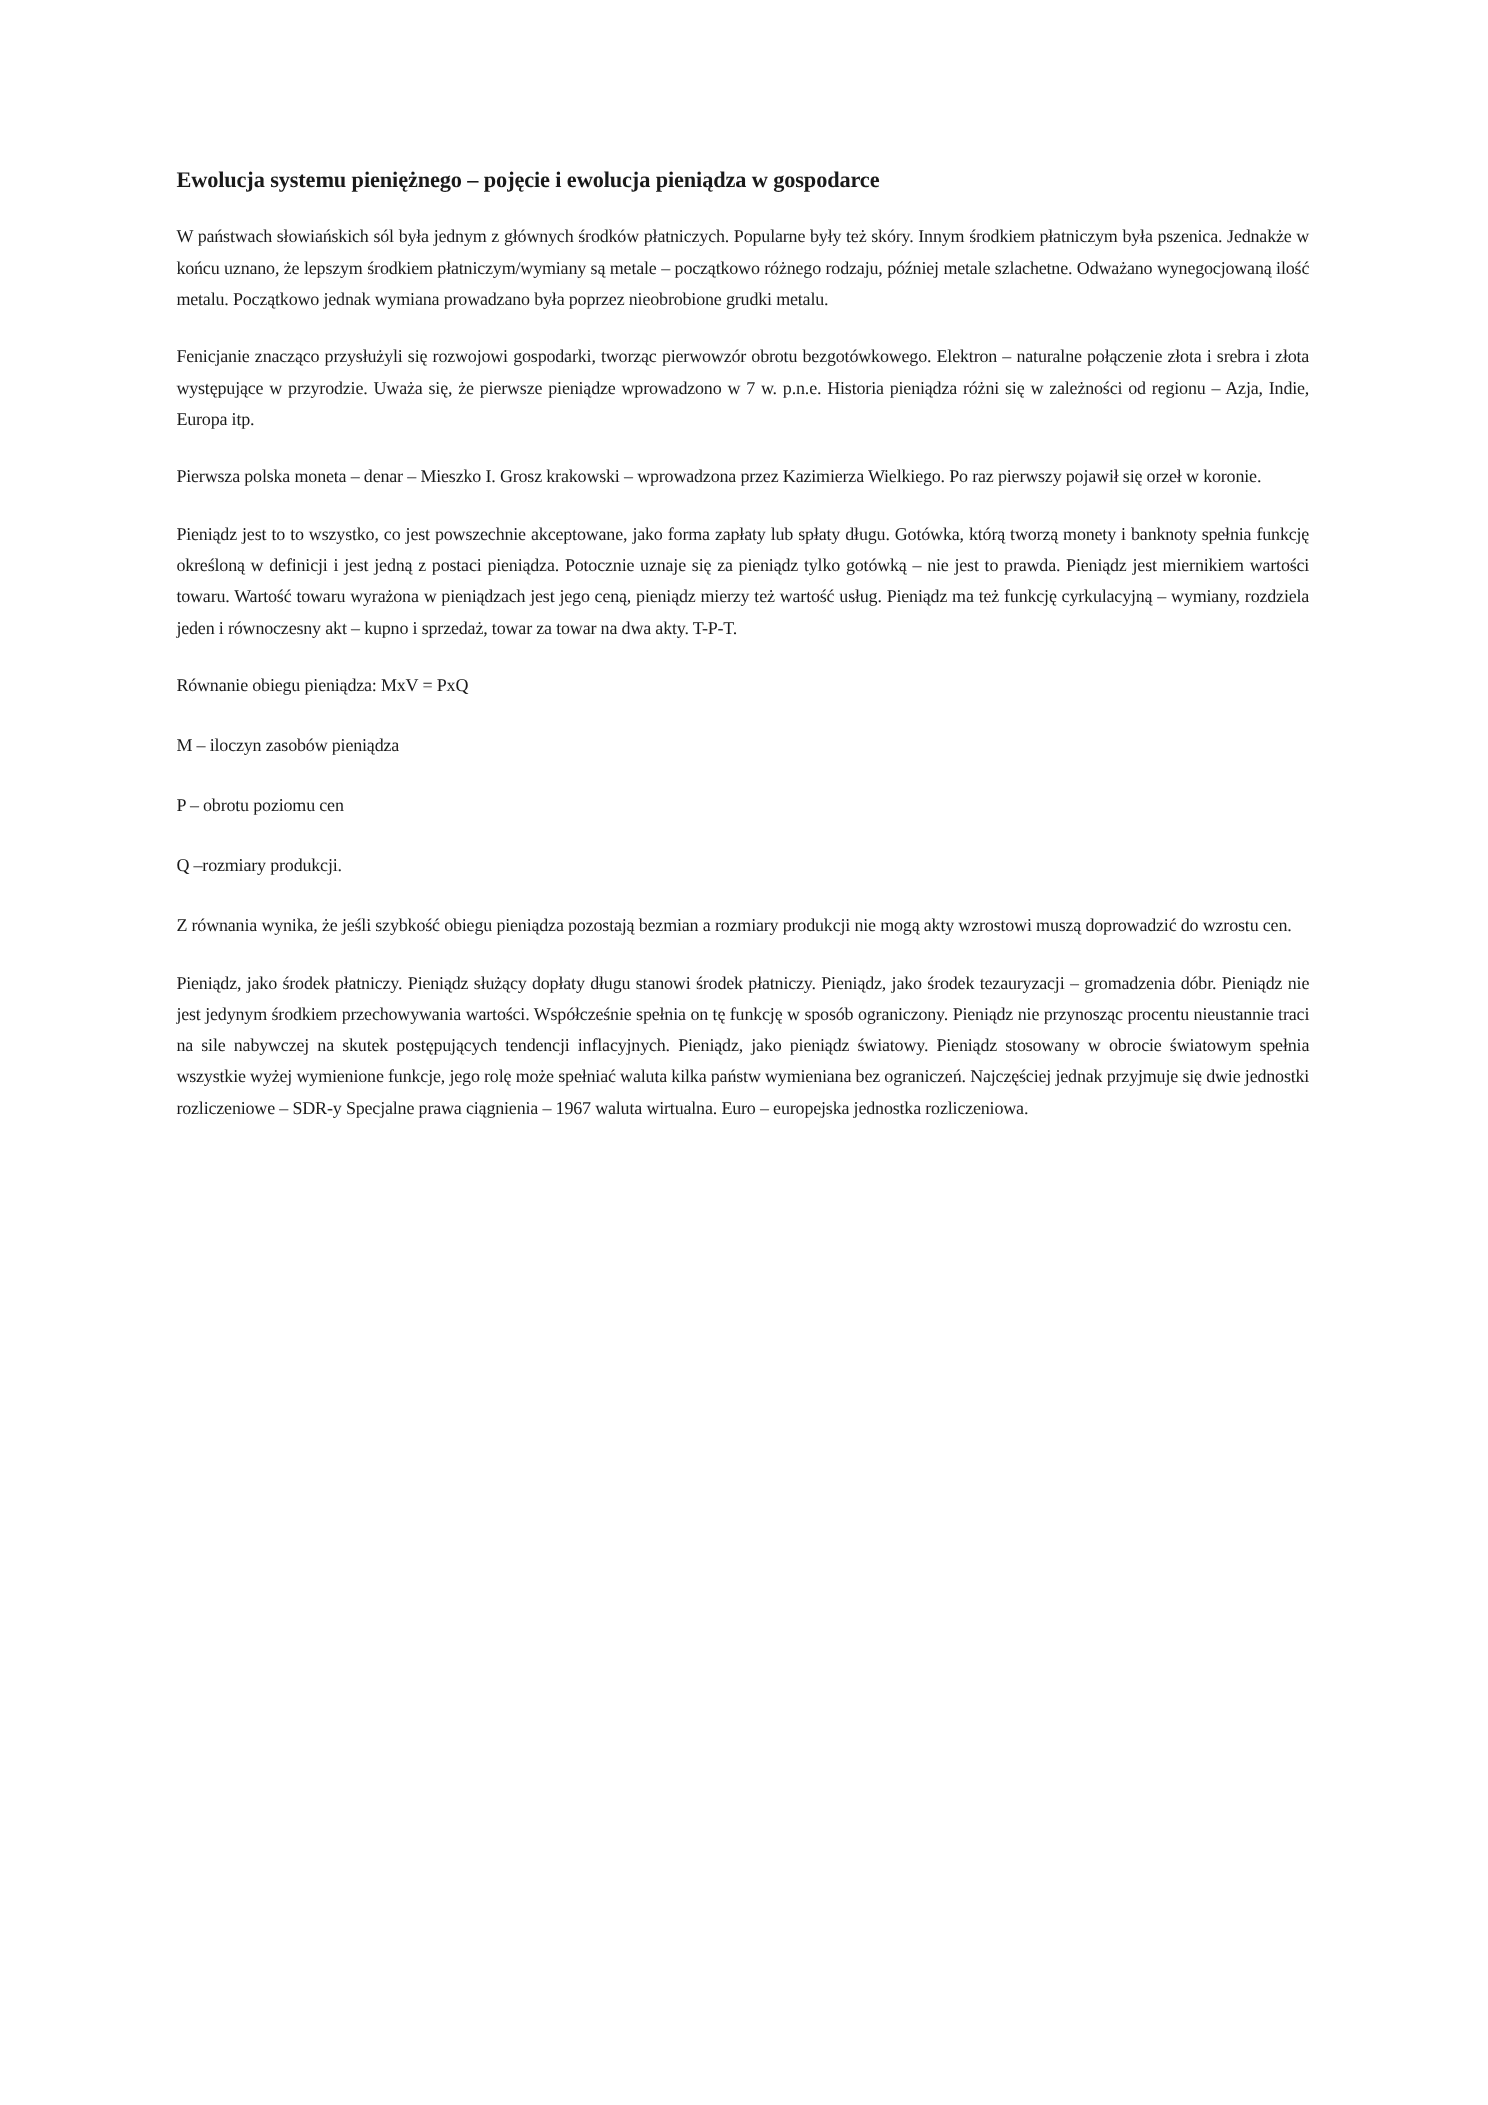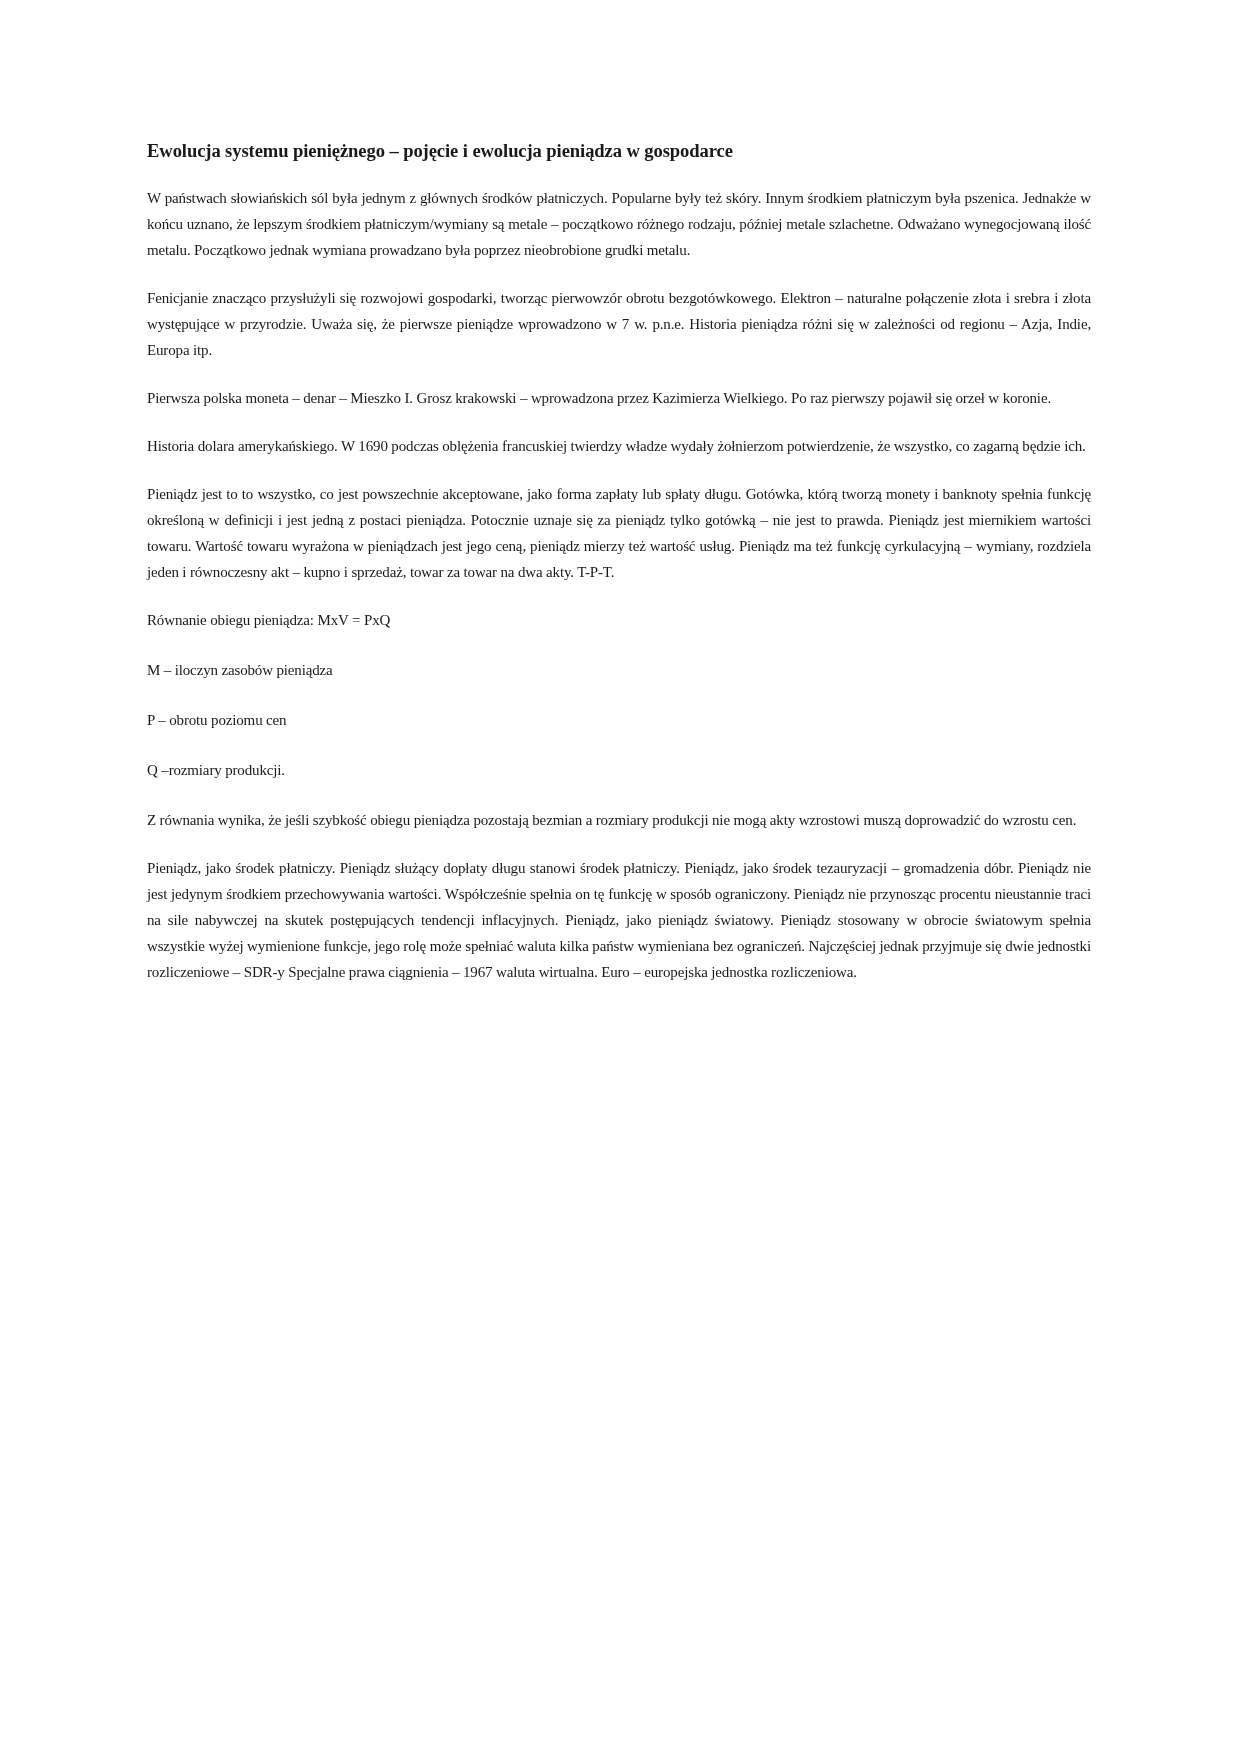--- a/index.html
+++ b/index.html
@@ -41,21 +41,20 @@
   </style>
 </head>
 <body>
 
 <div class="page">
   <p class="title">Ewolucja systemu pieniężnego – pojęcie i ewolucja pieniądza w gospodarce</p>
 
   <p class="para">W państwach słowiańskich sól była jednym z głównych środków płatniczych. Popularne były też skóry. Innym środkiem płatniczym była pszenica. Jednakże w końcu uznano, że lepszym środkiem płatniczym/wymiany są metale – początkowo różnego rodzaju, później metale szlachetne. Odważano wynegocjowaną ilość metalu. Początkowo jednak wymiana prowadzano była poprzez nieobrobione grudki metalu.</p>
   <p class="para">Fenicjanie znacząco przysłużyli się rozwojowi gospodarki, tworząc pierwowzór obrotu bezgotówkowego. Elektron – naturalne połączenie złota i srebra i złota występujące w przyrodzie. Uważa się, że pierwsze pieniądze wprowadzono w 7 w. p.n.e. Historia pieniądza różni się w zależności od regionu – Azja, Indie, Europa itp.</p>
   <p class="para">Pierwsza polska moneta – denar – Mieszko I. Grosz krakowski – wprowadzona przez Kazimierza Wielkiego. Po raz pierwszy pojawił się orzeł w koronie.</p>
-  <p class="para">Historia dolara amerykańskiego. W 1690 podczas oblężenia francuskiej twierdzy władze wydały żołnierzom potwierdzenie, że wszystko, co zagarną będzie ich.</p>
   <p class="para">Pieniądz jest to to wszystko, co jest powszechnie akceptowane, jako forma zapłaty lub spłaty długu. Gotówka, którą tworzą monety i banknoty spełnia funkcję określoną w definicji i jest jedną z postaci pieniądza. Potocznie uznaje się za pieniądz tylko gotówką – nie jest to prawda. Pieniądz jest miernikiem wartości towaru. Wartość towaru wyrażona w pieniądzach jest jego ceną, pieniądz mierzy też wartość usług. Pieniądz ma też funkcję cyrkulacyjną – wymiany, rozdziela jeden i równoczesny akt – kupno i sprzedaż, towar za towar na dwa akty. T-P-T.</p>
   <p class="para single">Równanie obiegu pieniądza: MxV = PxQ</p>
   <p class="para single">M – iloczyn zasobów pieniądza</p>
   <p class="para single">P – obrotu poziomu cen</p>
   <p class="para single">Q –rozmiary produkcji.</p>
   <p class="para">Z równania wynika, że jeśli szybkość obiegu pieniądza pozostają bezmian a rozmiary produkcji nie mogą akty wzrostowi muszą doprowadzić do wzrostu cen.</p>
   <p class="para">Pieniądz, jako środek płatniczy. Pieniądz służący dopłaty długu stanowi środek płatniczy. Pieniądz, jako środek tezauryzacji – gromadzenia dóbr. Pieniądz nie jest jedynym środkiem przechowywania wartości. Współcześnie spełnia on tę funkcję w sposób ograniczony. Pieniądz nie przynosząc procentu nieustannie traci na sile nabywczej na skutek postępujących tendencji inflacyjnych. Pieniądz, jako pieniądz światowy. Pieniądz stosowany w obrocie światowym spełnia wszystkie wyżej wymienione funkcje, jego rolę może spełniać waluta kilka państw wymieniana bez ograniczeń. Najczęściej jednak przyjmuje się dwie jednostki rozliczeniowe – SDR-y Specjalne prawa ciągnienia – 1967 waluta wirtualna. Euro – europejska jednostka rozliczeniowa.</p>
 </div>
 
 </body></html>

